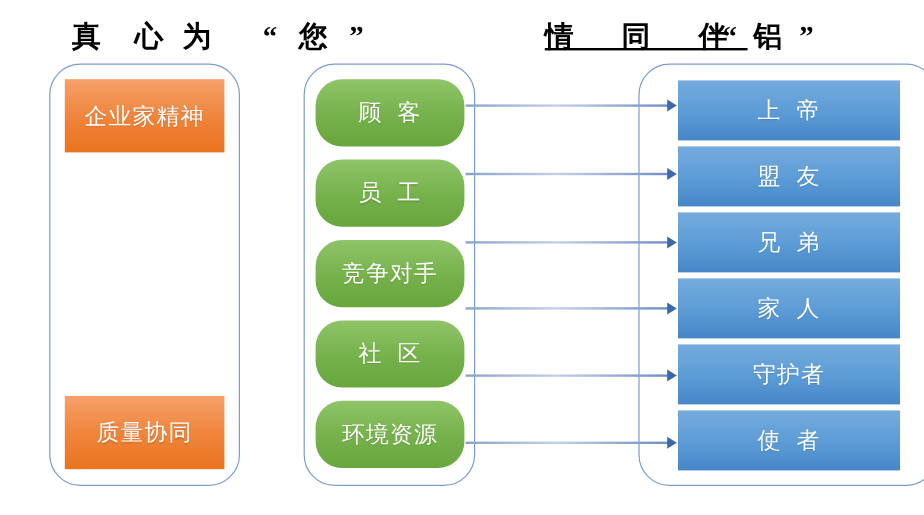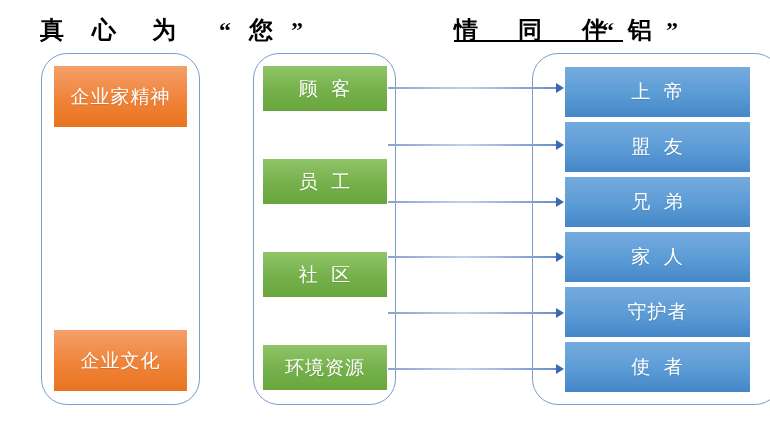--- a/index.html
+++ b/index.html
@@ -6,21 +6,21 @@
   body{
     width:770px;height:429px;position:relative;background:#ffffff;
     font-family:"Liberation Sans",sans-serif;overflow:hidden;
   }
   
   .title-seg{
     position:absolute;top:14px;height:30px;
     font-family:"Liberation Serif","DejaVu Serif",serif;
     font-weight:bold;font-size:24px;color:#000;white-space:pre;
   }
-  #tseg1{left:40px;letter-spacing:11px;}
+  #tseg1{left:60px;letter-spacing:11px;}
   #tseg2{left:152px;}
   #tseg3{left:219px;letter-spacing:6px;}
   #tseg4{left:454px;letter-spacing:17px;text-decoration:underline;}
   #tseg5{left:602px;letter-spacing:4px;}
 
   
   .panel{
     position:absolute;top:53px;height:352px;box-sizing:border-box;
     border:1.5px solid #7C9DCE;border-radius:26px;
     display:flex;flex-direction:column;justify-content:space-between;
@@ -34,22 +34,23 @@
   .box{
     display:flex;align-items:center;justify-content:center;
     color:#ffffff;font-size:19px;letter-spacing:1px;white-space:pre;
     text-shadow:0 1px 1px rgba(0,0,0,0.12);
   }
   .box-orange{
     height:61px;
     background:linear-gradient(180deg,#f5a069 0%,#ef8339 55%,#e97420 100%);
   }
   .box-green{
-    height:45px;
+    height:56px;
     background:linear-gradient(180deg,#8fc468 0%,#75b14b 55%,#68a63d 100%);
+    border-radius:22px;
   }
   .box-blue{
     height:50px;
     background:linear-gradient(180deg,#75abde 0%,#5b9bd5 55%,#4586c7 100%);
   }
 
   
   .arrow{position:absolute;left:388px;width:176px;height:0;z-index:5;}
   .arrow .line{
     position:absolute;left:0;right:7px;top:-0.75px;height:1.5px;
@@ -68,26 +69,27 @@
 <body>
 
 <div class="title-seg" id="tseg1">真 心</div>
 <div class="title-seg" id="tseg2">为</div>
 <div class="title-seg" id="tseg3">“ 您 ”</div>
 <div class="title-seg" id="tseg4">情 同 伴</div>
 <div class="title-seg" id="tseg5">“ 铝 ”</div>
 
 <div class="panel" id="left-panel">
   <div class="box box-orange">企业家精神</div>
-  <div class="box box-orange">企业文化</div>
+  <div class="box box-orange">质量协同</div>
 </div>
 
 <div class="panel" id="middle-panel">
   <div class="box box-green">顾  客</div>
   <div class="box box-green">员  工</div>
+  <div class="box box-green">竞争对手</div>
   <div class="box box-green">社  区</div>
   <div class="box box-green">环境资源</div>
 </div>
 
 <div class="panel" id="right-panel">
   <div class="box box-blue">上  帝</div>
   <div class="box box-blue">盟  友</div>
   <div class="box box-blue">兄  弟</div>
   <div class="box box-blue">家  人</div>
   <div class="box box-blue">守护者</div>

